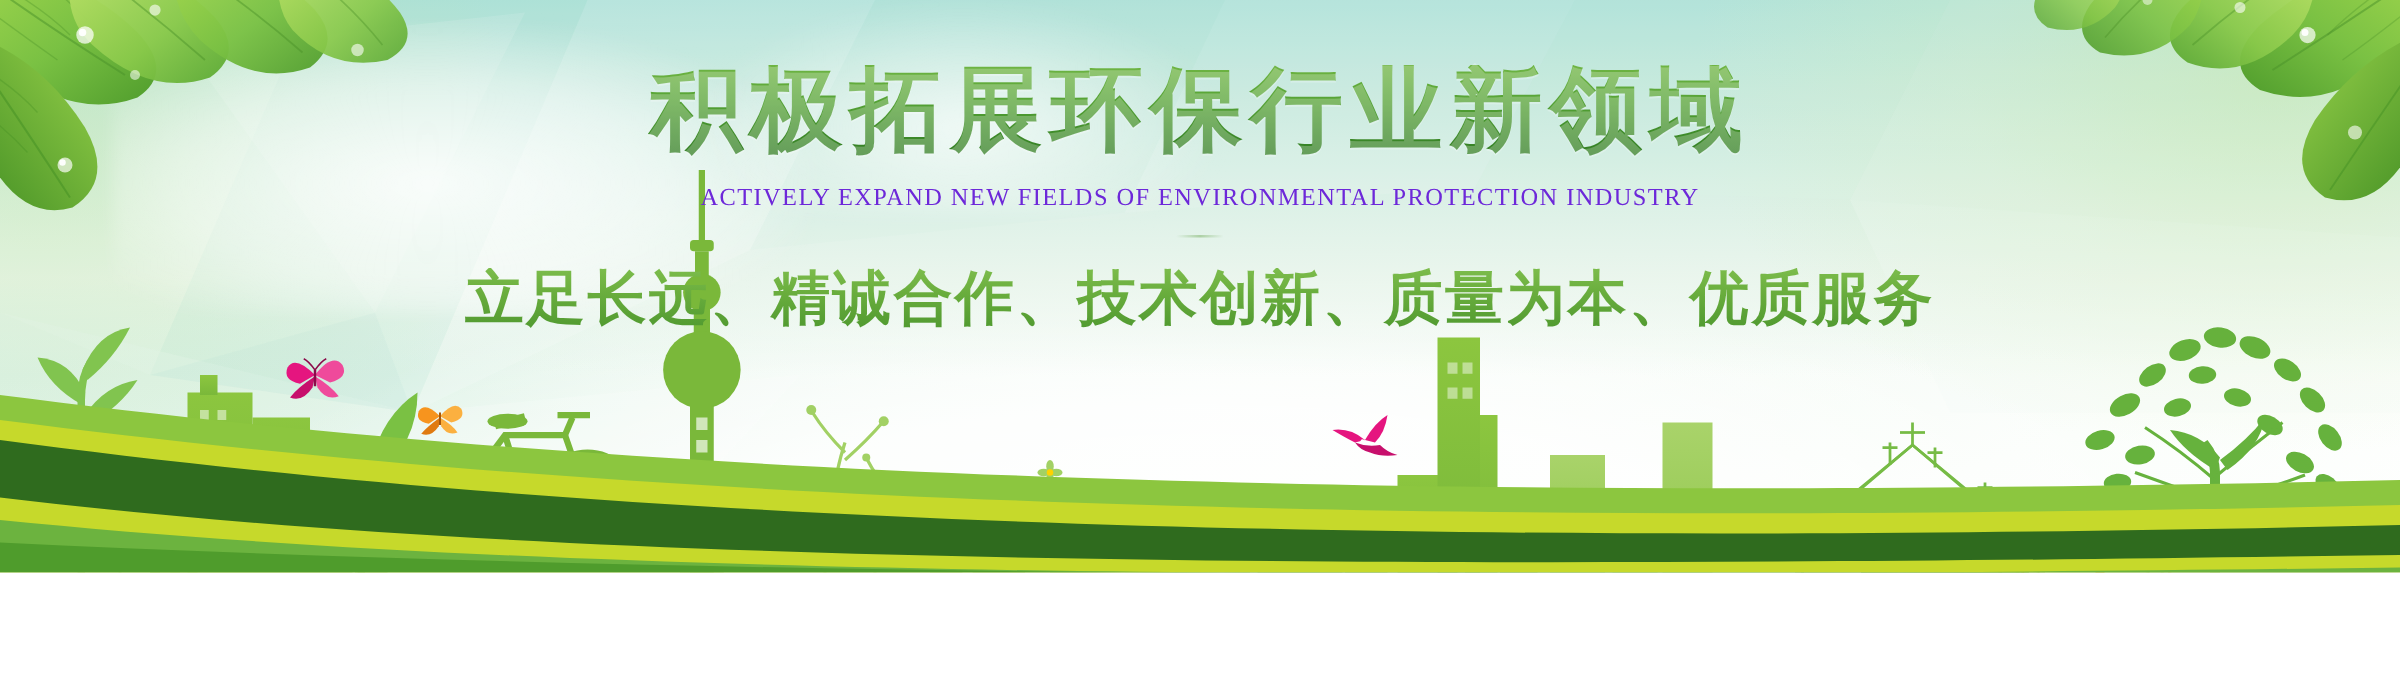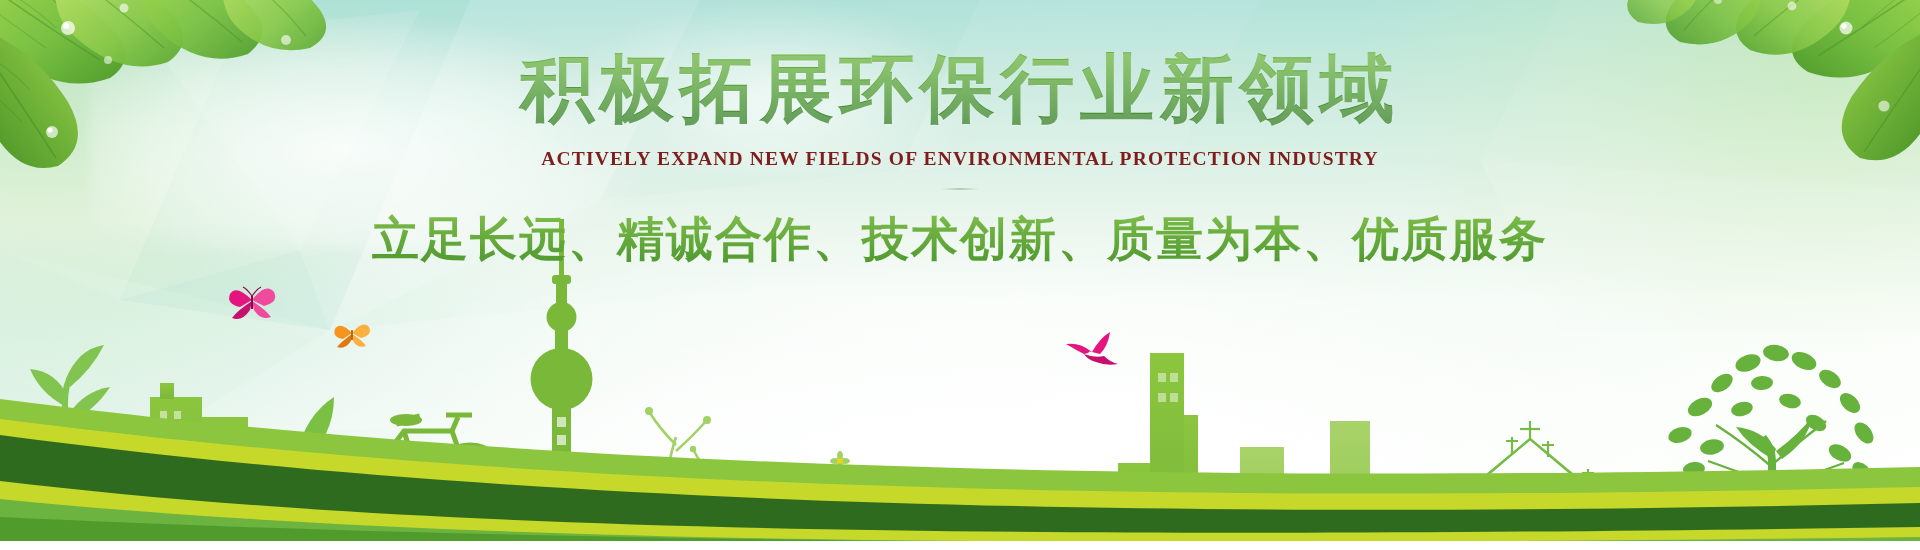--- a/index.html
+++ b/index.html
@@ -3,21 +3,21 @@
 <meta charset="utf-8">
 <style>
   html, body {
     margin: 0;
     padding: 0;
     background: #ffffff;
   }
   .banner {
     position: relative;
     width: 1920px;
-    height: 541px;
+    height: 458px;
     overflow: hidden;
     font-family: "Liberation Sans", "DejaVu Sans", sans-serif;
   }
 
   
   .bg-base {
     position: absolute; inset: 0;
     background:
       radial-gradient(ellipse 70% 90% at 50% 100%, #ffffff 0%, rgba(255,255,255,0.85) 32%, rgba(255,255,255,0) 62%),
       radial-gradient(ellipse 55% 70% at 50% 38%, #fdfefd 0%, rgba(250,253,250,0.55) 40%, rgba(255,255,255,0) 72%),
@@ -67,24 +67,24 @@
     -webkit-background-clip: text;
     background-clip: text;
     color: transparent;
     text-shadow: 0 1px 0 rgba(255,255,255,.25);
     margin: 0;
     padding: 0 0 2px 0;
   }
   .subtitle-en {
     margin-top: 20px;
     font-family: "Liberation Serif", "DejaVu Serif", serif;
-    font-weight: 700;
+    font-weight: 400;
     font-size: 19.5px;
     letter-spacing: 1.15px;
-    color: #7f1d1d;
+    color: #6d28d9;
     white-space: nowrap;
   }
   .divider {
     margin: 18px auto 0 auto;
     width: 38px; height: 2px;
     background: linear-gradient(90deg, rgba(140,190,120,0) 0%, rgba(128,180,108,.55) 50%, rgba(140,190,120,0) 100%);
     border-radius: 2px;
   }
   .tagline-cn {
     margin-top: 24px;

